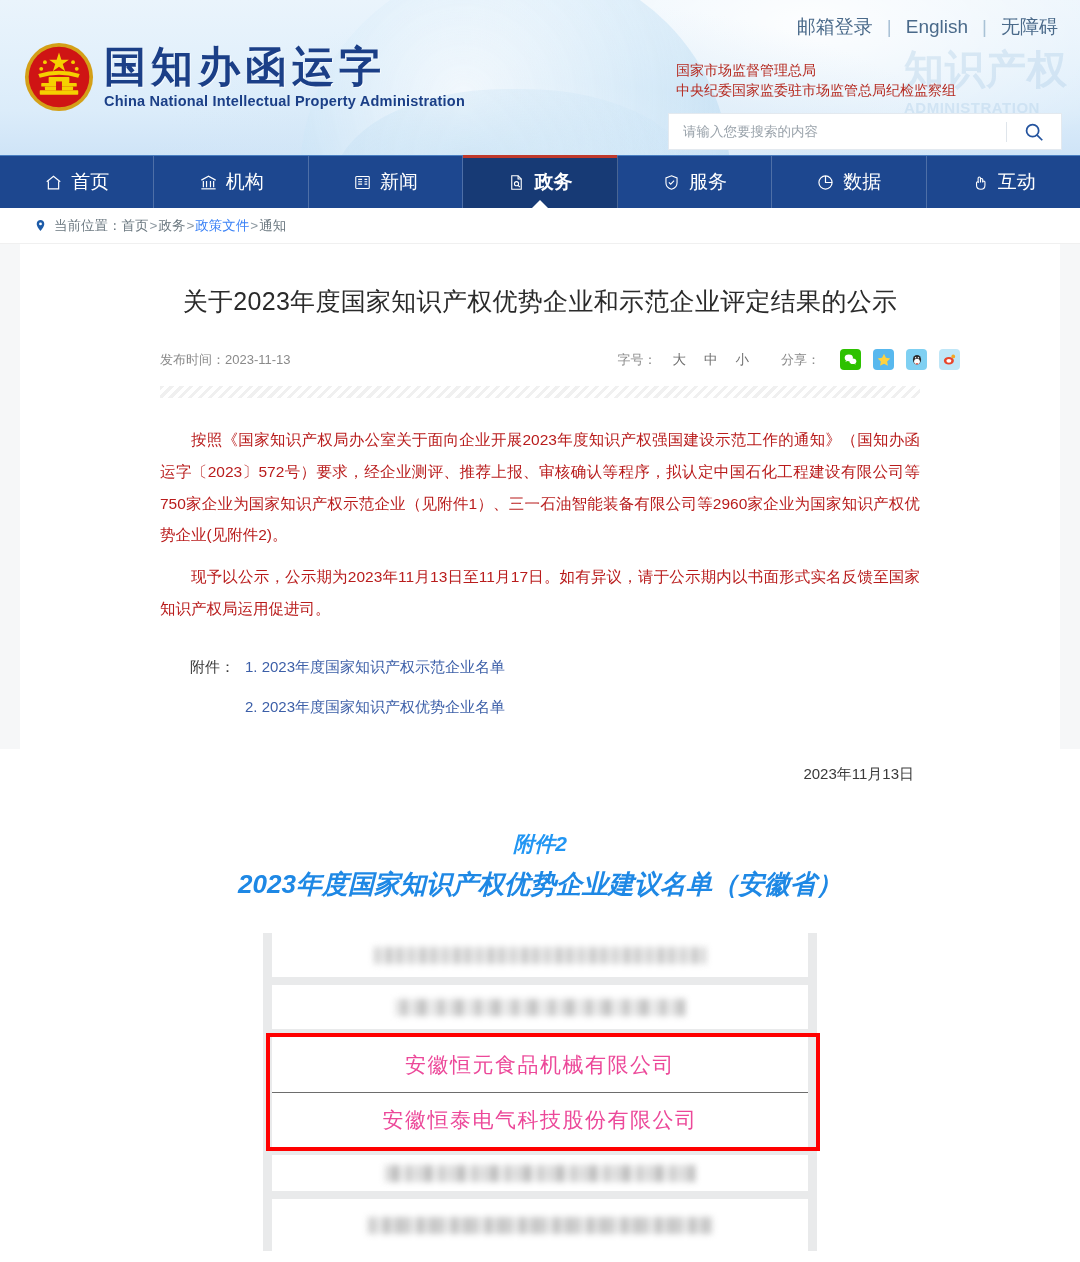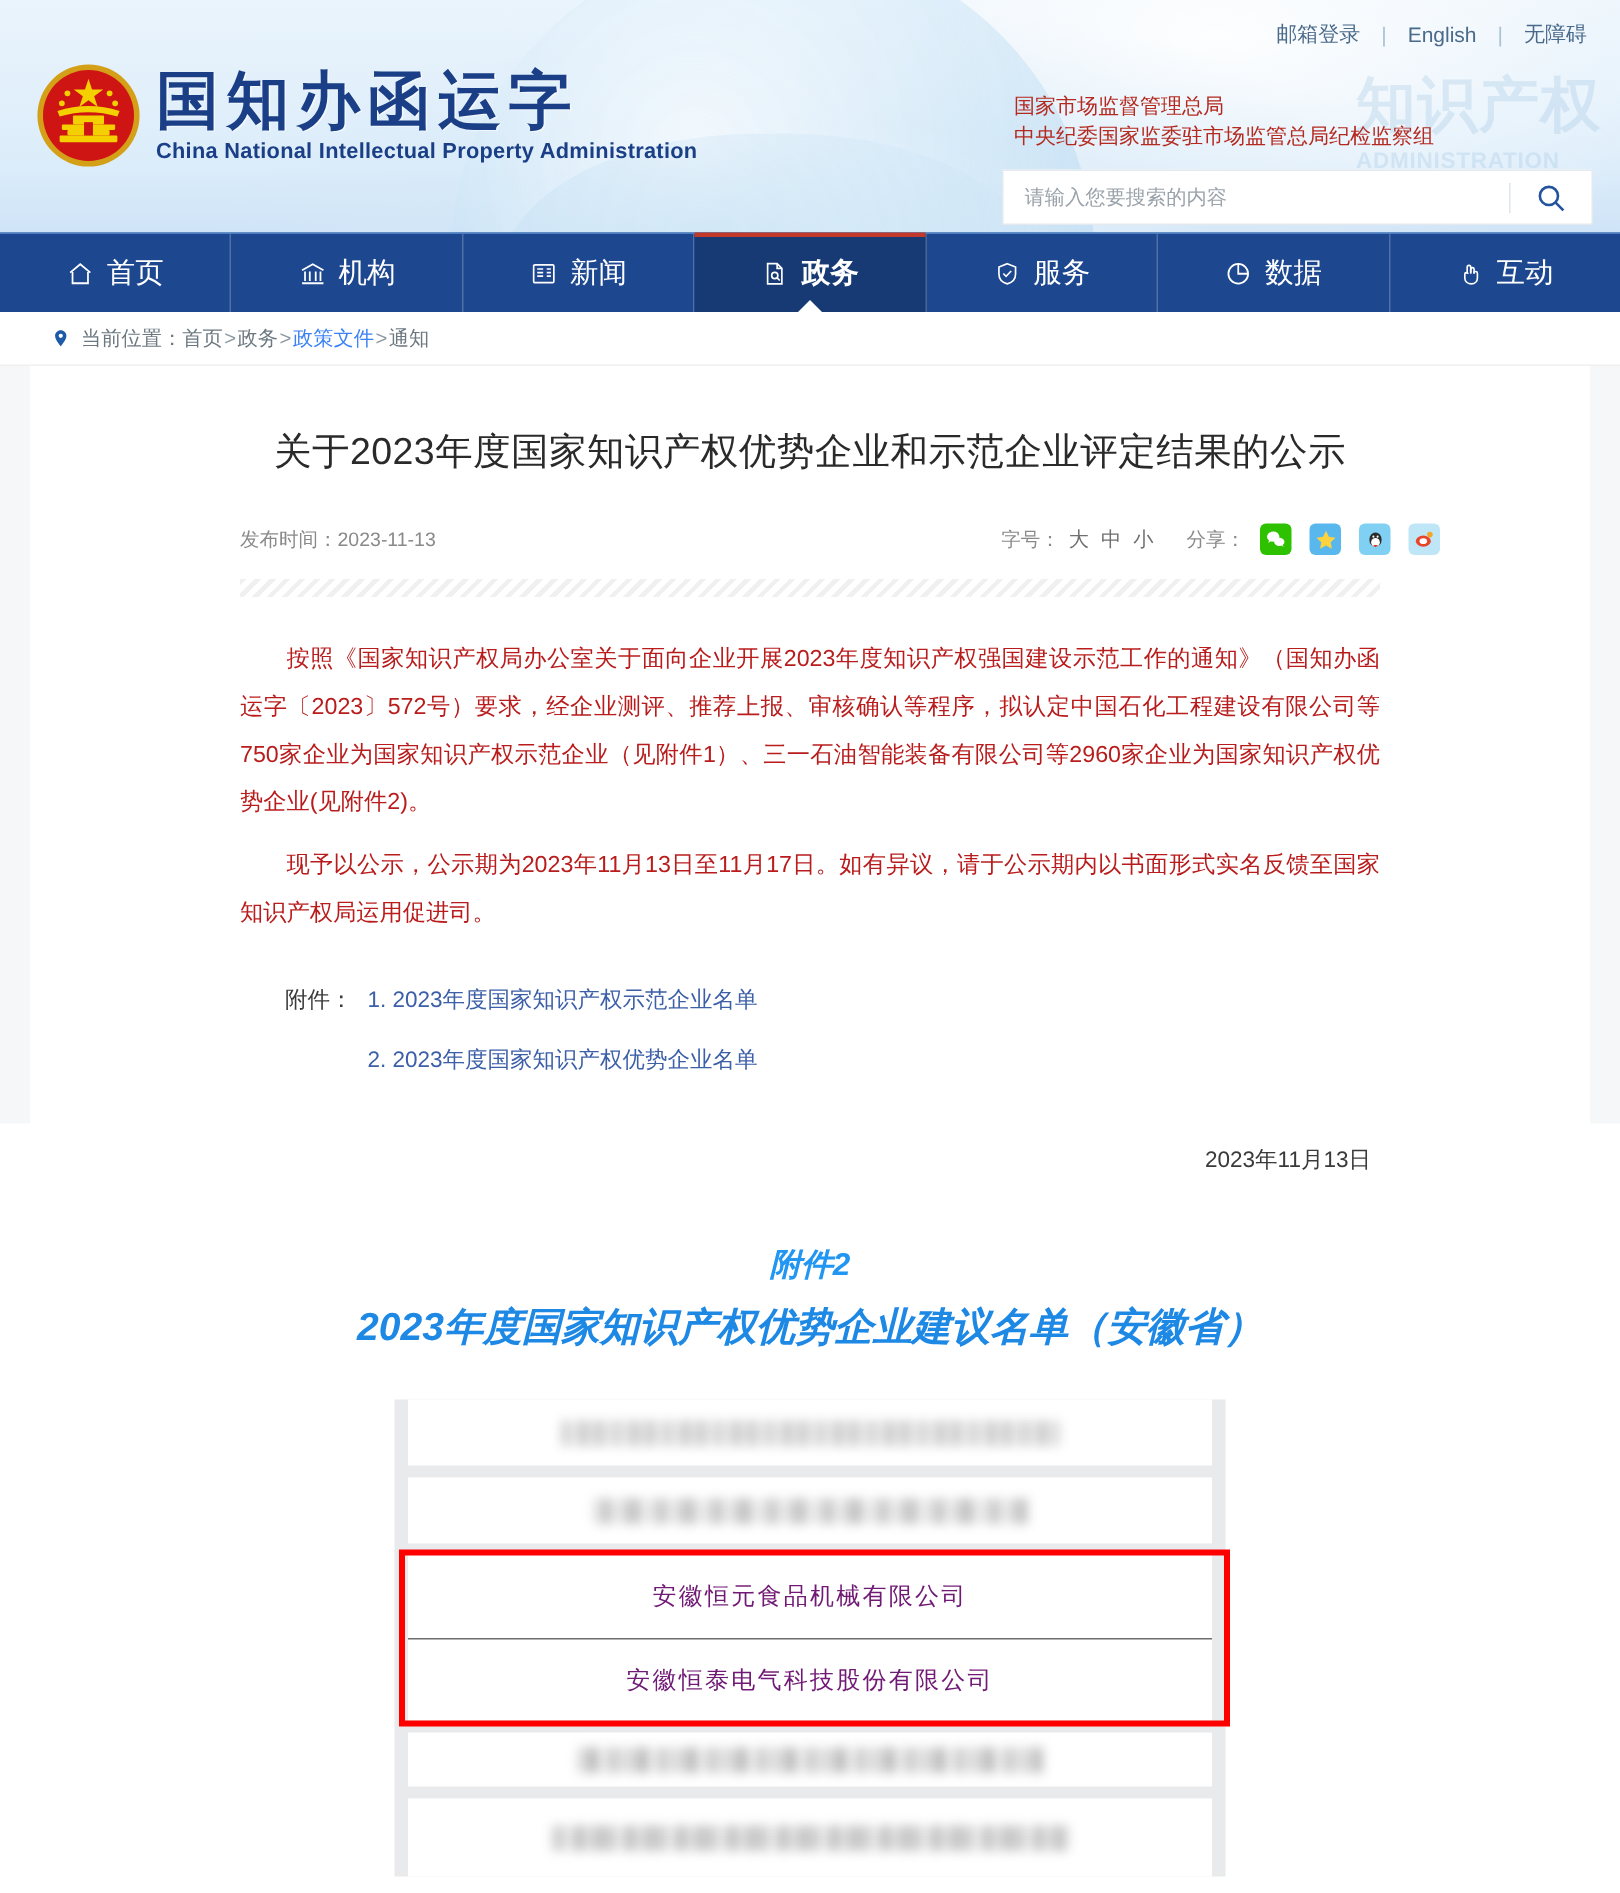--- a/index.html
+++ b/index.html
@@ -82,21 +82,21 @@
     font-size: 14.5px;
     font-weight: 700;
     color: #1b3f87;
     letter-spacing: .2px;
     margin-top: 4px;
   }
 
   .top-links {
     position: absolute;
     right: 22px; top: 14px;
-    font-size: 14px;
+    font-size: 19px;
     color: #4a6a8a;
     display: flex;
     align-items: center;
     gap: 14px;
   }
   .top-links a { color: #4a6a8a; text-decoration: none; }
   .top-links .sep { color: #a9c2d6; }
 
   .red-lines {
     position: absolute;
@@ -227,20 +227,21 @@
     align-items: center;
     margin: 30px 100px 0 140px;
     font-size: 13px;
     color: #8a8a8a;
   }
   .meta-date { flex: 0 0 auto; }
   .meta-right {
     margin-left: auto;
     display: flex;
     align-items: center;
+    gap: 10px;
   }
   .fs-label, .share-label { color: #8a8a8a; margin-right: 2px; }
   .fs-opt { color: #6f6f6f; cursor: pointer; padding: 0 4px; font-size: 13.5px; }
   .share-icons { display: flex; gap: 12px; margin-left: 8px; }
   .sicon {
     width: 21px; height: 21px;
     border-radius: 4px;
     display: flex; align-items: center; justify-content: center;
     font-size: 12px; color: #fff;
     cursor: pointer;
@@ -360,22 +361,22 @@
     width: 64%;
     background: repeating-linear-gradient(90deg,
       #cbcbcb 0px, #cbcbcb 9px,
       #eeeeee 9px, #eeeeee 15px,
       #b7b7b7 15px, #b7b7b7 21px,
       #dedede 21px, #dedede 28px,
       #c0c0c0 28px, #c0c0c0 34px);
   }
   .company-name {
     font-family: Liberation Sans, sans-serif;
-    font-size: 16px;
-    color: #701a75;
+    font-size: 21px;
+    color: #ec4899;
     letter-spacing: 1.5px;
   }
   .redbox {
     position: absolute;
     left: 3px;
     width: 548px;
     border: 4px solid #ff0000;
     pointer-events: none;
     z-index: 5;
   }

